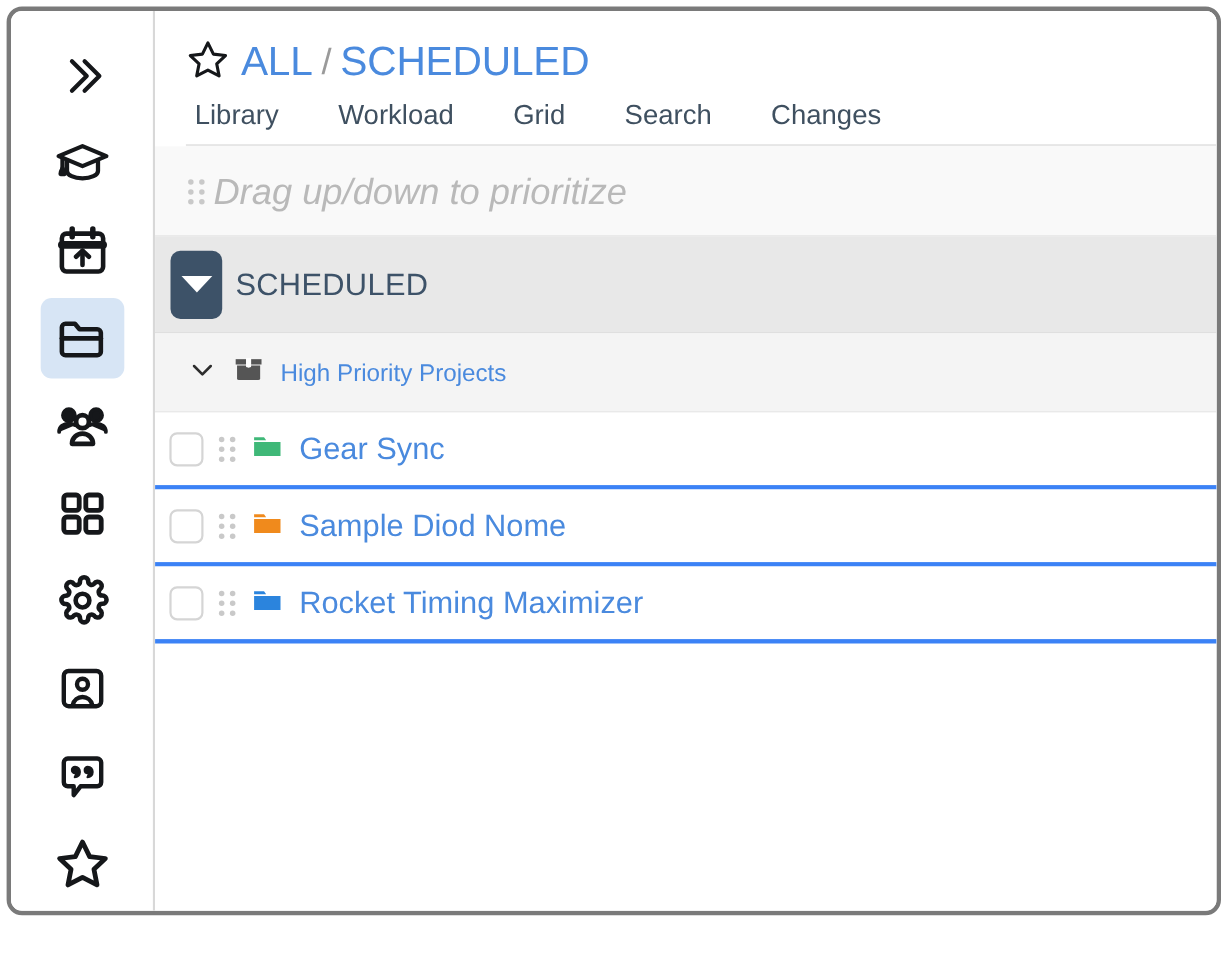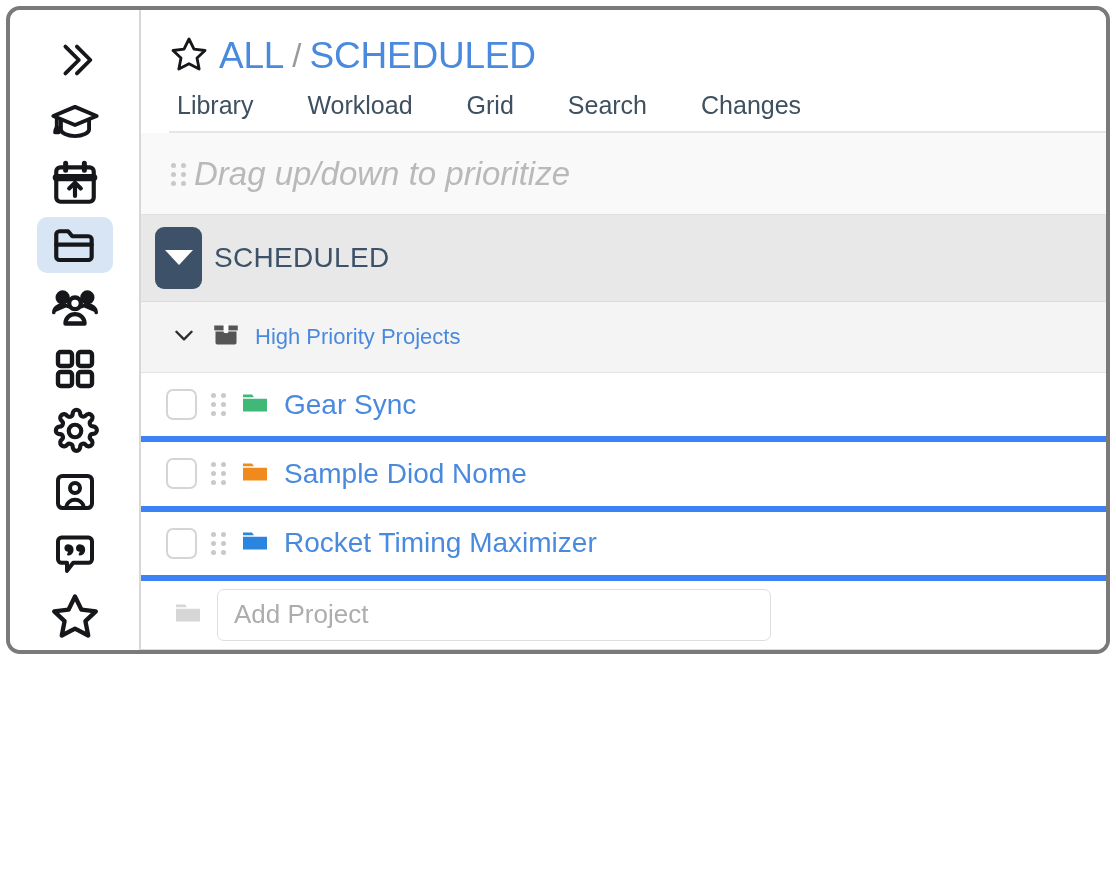--- a/index.html
+++ b/index.html
@@ -6,21 +6,21 @@
   html, body {
     width: 1116px; height: 886px;
     background: #ffffff;
     font-family: "Liberation Sans", sans-serif;
     overflow: hidden;
   }
 
   .window-frame {
     position: absolute;
     left: 6px; top: 6px;
-    width: 1104px; height: 648px;
+    width: 1104px; height: 826px;
     border: 4px solid #7a7a7a;
     border-radius: 14px;
     background: #ffffff;
     overflow: hidden;
     display: flex;
   }
 
   
   .sidebar {
     width: 131px;
@@ -194,25 +194,25 @@
   }
   .folder-row .chev { display: block; }
   .folder-row-title {
     font-size: 22px;
     color: #4a8ade;
   }
 
   
   .proj-row {
     background: #ffffff;
-    border-bottom: 6px solid #3b82f6;
+    border-bottom: 4px solid #3b82f6;
     height: 70px;
     display: flex;
     align-items: center;
-    padding-left: 25px;
+    padding-left: 13px;
     gap: 14px;
   }
   .checkbox {
     width: 31px; height: 31px;
     border: 2px solid #d5d5d5;
     border-radius: 7px;
     background: #ffffff;
     flex: 0 0 auto;
   }
   .proj-name {
@@ -473,26 +473,15 @@
         </span>
       <span class="folder-glyph">
         <svg width="30" height="30" viewBox="0 0 24 24" fill="#2b84dd">
           <path d="M2.4 5.2h7.2l1.6 2.2H2.4z"></path>
           <path d="M2.4 8.6h19.2v10.2H2.4z"></path>
         </svg>
       </span>
       <span class="proj-name">Rocket Timing Maximizer</span>
     </div>
 
-    <div class="add-row">
-      <span class="folder-glyph">
-        <svg width="30" height="30" viewBox="0 0 24 24" fill="#d6d6d6">
-          <path d="M2.4 5.2h7.2l1.6 2.2H2.4z"></path>
-          <path d="M2.4 8.6h19.2v10.2H2.4z"></path>
-        </svg>
-      </span>
-      <div class="add-input">
-        <span class="add-ph">Add Project</span>
-      </div>
-    </div>
 
   </div>
 </div>
 
 </body></html>

